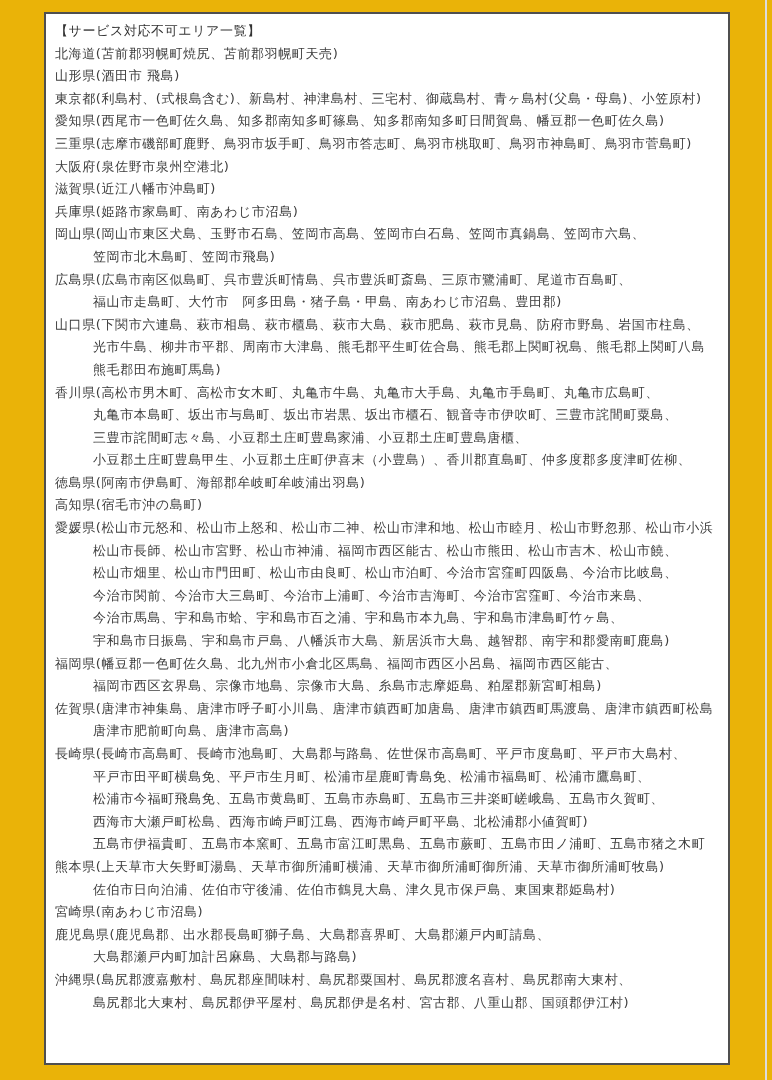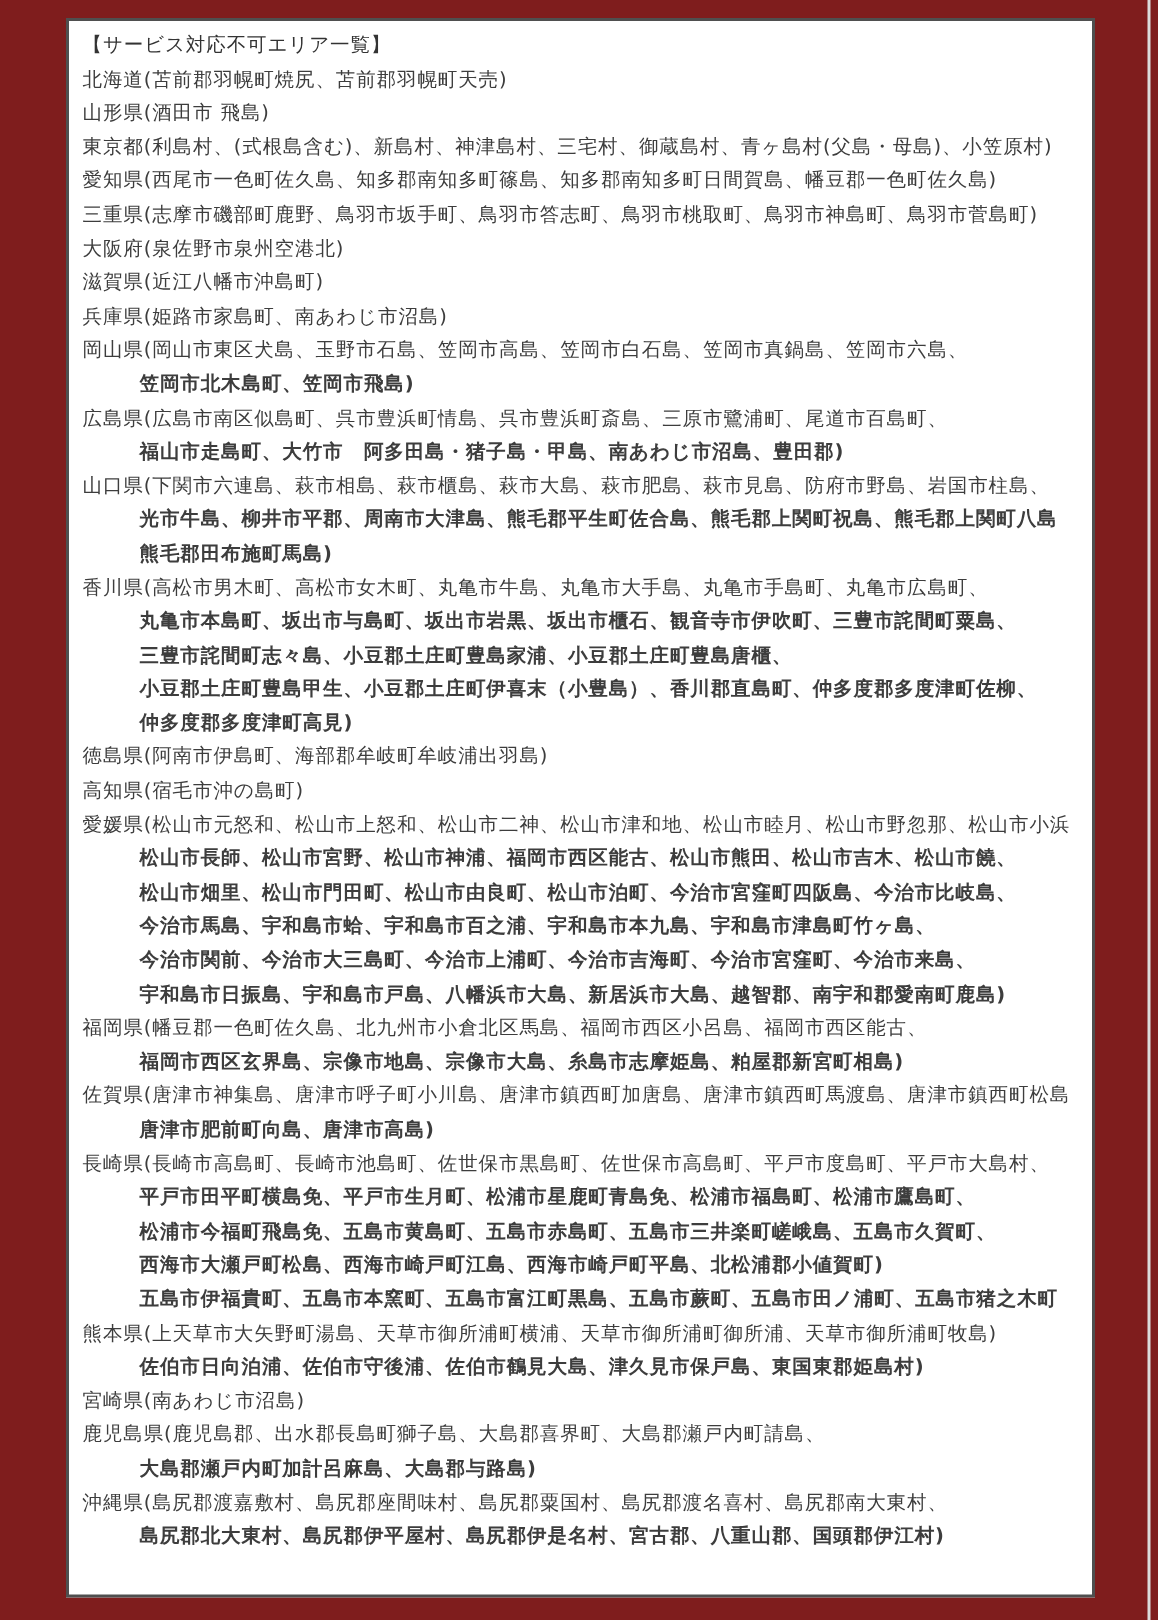--- a/index.html
+++ b/index.html
@@ -4,21 +4,21 @@
 <style>
   html, body {
     margin: 0;
     padding: 0;
     background: #ffffff;
   }
   .page {
     position: relative;
     width: 772px;
     height: 1080px;
-    background: #7f1d1d;
+    background: #eab308;
     overflow: hidden;
     font-family: "DejaVu Sans", "Liberation Sans", sans-serif;
   }
   .list-box {
     position: absolute;
     left: 44px;
     top: 12px;
     width: 686px;
     height: 1053px;
     box-sizing: border-box;
@@ -29,21 +29,20 @@
   }
   .line {
     font-size: 13px;
     line-height: 22.6px;
     letter-spacing: 0.6px;
     color: #3d3d3d;
     white-space: nowrap;
   }
   .line.indent {
     padding-left: 38px;
-    font-weight: bold;
   }
   .line.title {
     color: #333333;
   }
   .page-edge {
     position: absolute;
     right: 5px;
     top: 0;
     width: 2px;
     height: 1080px;
@@ -69,34 +68,33 @@
         <div class="line indent">笠岡市北木島町、笠岡市飛島)</div>
         <div class="line">広島県(広島市南区似島町、呉市豊浜町情島、呉市豊浜町斎島、三原市鷺浦町、尾道市百島町、</div>
         <div class="line indent">福山市走島町、大竹市　阿多田島・猪子島・甲島、南あわじ市沼島、豊田郡)</div>
         <div class="line">山口県(下関市六連島、萩市相島、萩市櫃島、萩市大島、萩市肥島、萩市見島、防府市野島、岩国市柱島、</div>
         <div class="line indent">光市牛島、柳井市平郡、周南市大津島、熊毛郡平生町佐合島、熊毛郡上関町祝島、熊毛郡上関町八島</div>
         <div class="line indent">熊毛郡田布施町馬島)</div>
         <div class="line">香川県(高松市男木町、高松市女木町、丸亀市牛島、丸亀市大手島、丸亀市手島町、丸亀市広島町、</div>
         <div class="line indent">丸亀市本島町、坂出市与島町、坂出市岩黒、坂出市櫃石、観音寺市伊吹町、三豊市詫間町粟島、</div>
         <div class="line indent">三豊市詫間町志々島、小豆郡土庄町豊島家浦、小豆郡土庄町豊島唐櫃、</div>
         <div class="line indent">小豆郡土庄町豊島甲生、小豆郡土庄町伊喜末（小豊島）、香川郡直島町、仲多度郡多度津町佐柳、</div>
-        <div class="line indent">仲多度郡多度津町高見)</div>
         <div class="line">徳島県(阿南市伊島町、海部郡牟岐町牟岐浦出羽島)</div>
         <div class="line">高知県(宿毛市沖の島町)</div>
         <div class="line">愛媛県(松山市元怒和、松山市上怒和、松山市二神、松山市津和地、松山市睦月、松山市野忽那、松山市小浜</div>
         <div class="line indent">松山市長師、松山市宮野、松山市神浦、福岡市西区能古、松山市熊田、松山市吉木、松山市饒、</div>
         <div class="line indent">松山市畑里、松山市門田町、松山市由良町、松山市泊町、今治市宮窪町四阪島、今治市比岐島、</div>
+        <div class="line indent">今治市関前、今治市大三島町、今治市上浦町、今治市吉海町、今治市宮窪町、今治市来島、</div>
         <div class="line indent">今治市馬島、宇和島市蛤、宇和島市百之浦、宇和島市本九島、宇和島市津島町竹ヶ島、</div>
-        <div class="line indent">今治市関前、今治市大三島町、今治市上浦町、今治市吉海町、今治市宮窪町、今治市来島、</div>
         <div class="line indent">宇和島市日振島、宇和島市戸島、八幡浜市大島、新居浜市大島、越智郡、南宇和郡愛南町鹿島)</div>
         <div class="line">福岡県(幡豆郡一色町佐久島、北九州市小倉北区馬島、福岡市西区小呂島、福岡市西区能古、</div>
         <div class="line indent">福岡市西区玄界島、宗像市地島、宗像市大島、糸島市志摩姫島、粕屋郡新宮町相島)</div>
         <div class="line">佐賀県(唐津市神集島、唐津市呼子町小川島、唐津市鎮西町加唐島、唐津市鎮西町馬渡島、唐津市鎮西町松島</div>
         <div class="line indent">唐津市肥前町向島、唐津市高島)</div>
-        <div class="line">長崎県(長崎市高島町、長崎市池島町、佐世保市黒島町、佐世保市高島町、平戸市度島町、平戸市大島村、</div>
+        <div class="line">長崎県(長崎市高島町、長崎市池島町、大島郡与路島、佐世保市高島町、平戸市度島町、平戸市大島村、</div>
         <div class="line indent">平戸市田平町横島免、平戸市生月町、松浦市星鹿町青島免、松浦市福島町、松浦市鷹島町、</div>
         <div class="line indent">松浦市今福町飛島免、五島市黄島町、五島市赤島町、五島市三井楽町嵯峨島、五島市久賀町、</div>
         <div class="line indent">西海市大瀬戸町松島、西海市崎戸町江島、西海市崎戸町平島、北松浦郡小値賀町)</div>
         <div class="line indent">五島市伊福貴町、五島市本窯町、五島市富江町黒島、五島市蕨町、五島市田ノ浦町、五島市猪之木町</div>
         <div class="line">熊本県(上天草市大矢野町湯島、天草市御所浦町横浦、天草市御所浦町御所浦、天草市御所浦町牧島)</div>
         <div class="line indent">佐伯市日向泊浦、佐伯市守後浦、佐伯市鶴見大島、津久見市保戸島、東国東郡姫島村)</div>
         <div class="line">宮崎県(南あわじ市沼島)</div>
         <div class="line">鹿児島県(鹿児島郡、出水郡長島町獅子島、大島郡喜界町、大島郡瀬戸内町請島、</div>
         <div class="line indent">大島郡瀬戸内町加計呂麻島、大島郡与路島)</div>
         <div class="line">沖縄県(島尻郡渡嘉敷村、島尻郡座間味村、島尻郡粟国村、島尻郡渡名喜村、島尻郡南大東村、</div>

